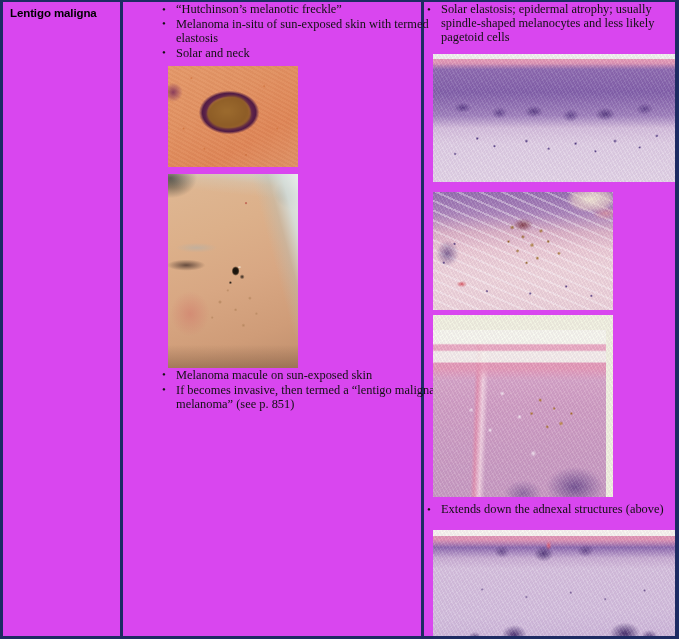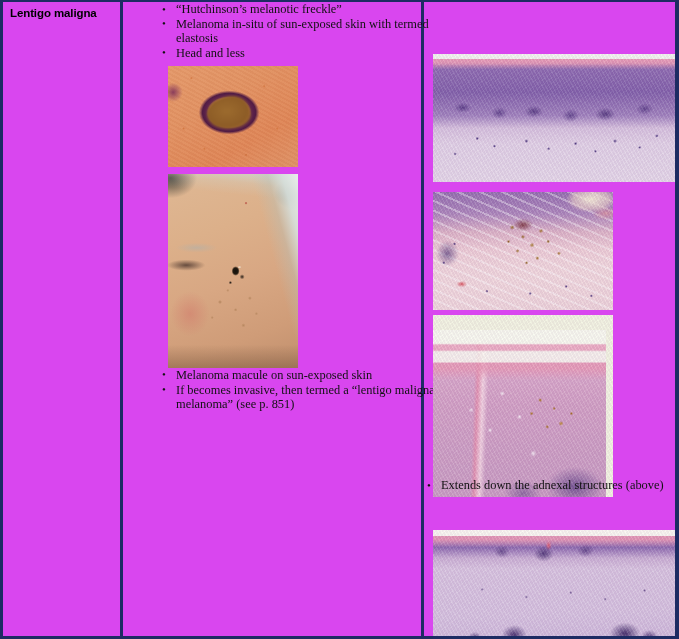--- a/index.html
+++ b/index.html
@@ -343,46 +343,49 @@
 
   <div class="col col-left">
     <div class="entity-title">Lentigo maligna</div>
   </div>
 
   <div class="col col-mid">
 
     <ul class="bullets mid-top-list">
       <li>“Hutchinson’s melanotic freckle”</li>
       <li>Melanoma in-situ of sun-exposed skin with termed elastosis</li>
-      <li>Head and less</li>
+      <li>Solar and neck</li>
     </ul>
 
     <div class="figure fig-derm">
       <div class="lesion-core"></div>
     </div>
 
     <div class="figure fig-face"></div>
 
     <ul class="bullets mid-mid-list">
       <li>Melanoma macule on sun-exposed skin</li>
       <li>If becomes invasive, then termed a “lentigo maligna melanoma” (see p. 851)</li>
     </ul>
   </div>
 
   <div class="col col-right">
 
+    <ul class="bullets right-top-list">
+      <li>Solar elastosis; epidermal atrophy; usually spindle-shaped melanocytes and less likely pagetoid cells</li>
+    </ul>
 
     <div class="figure histo fig-h1"></div>
 
     <div class="figure histo fig-h2"></div>
 
     <div class="figure histo fig-h3">
       <div class="h3-inner"></div>
     </div>
 
-    <ul class="bullets right-mid-list" style="position:absolute; top:476px; left:0; right:0;">
+    <ul class="bullets right-mid-list" style="position:absolute; top:500px; left:0; right:0;">
       <li>Extends down the adnexal structures (above)</li>
     </ul>
 
     <div class="figure histo fig-h4"></div>
   </div>
 
 </div>
 
 </body></html>

